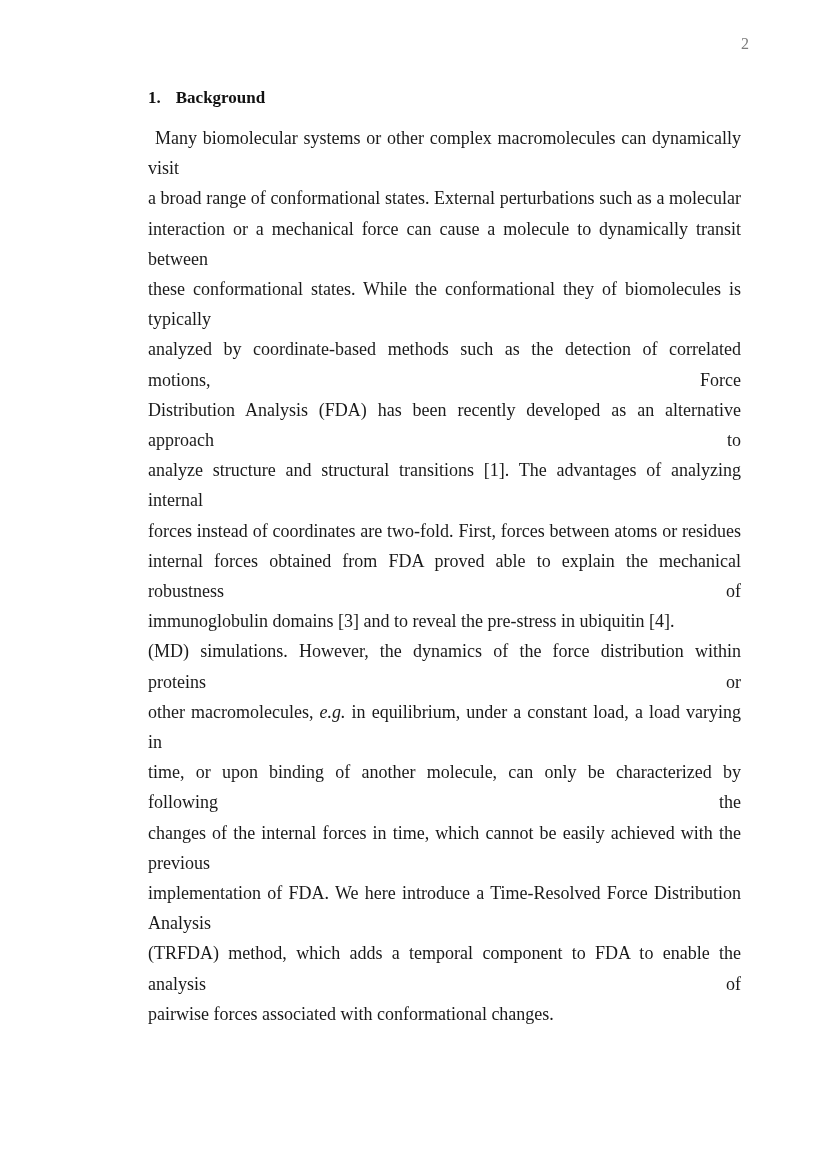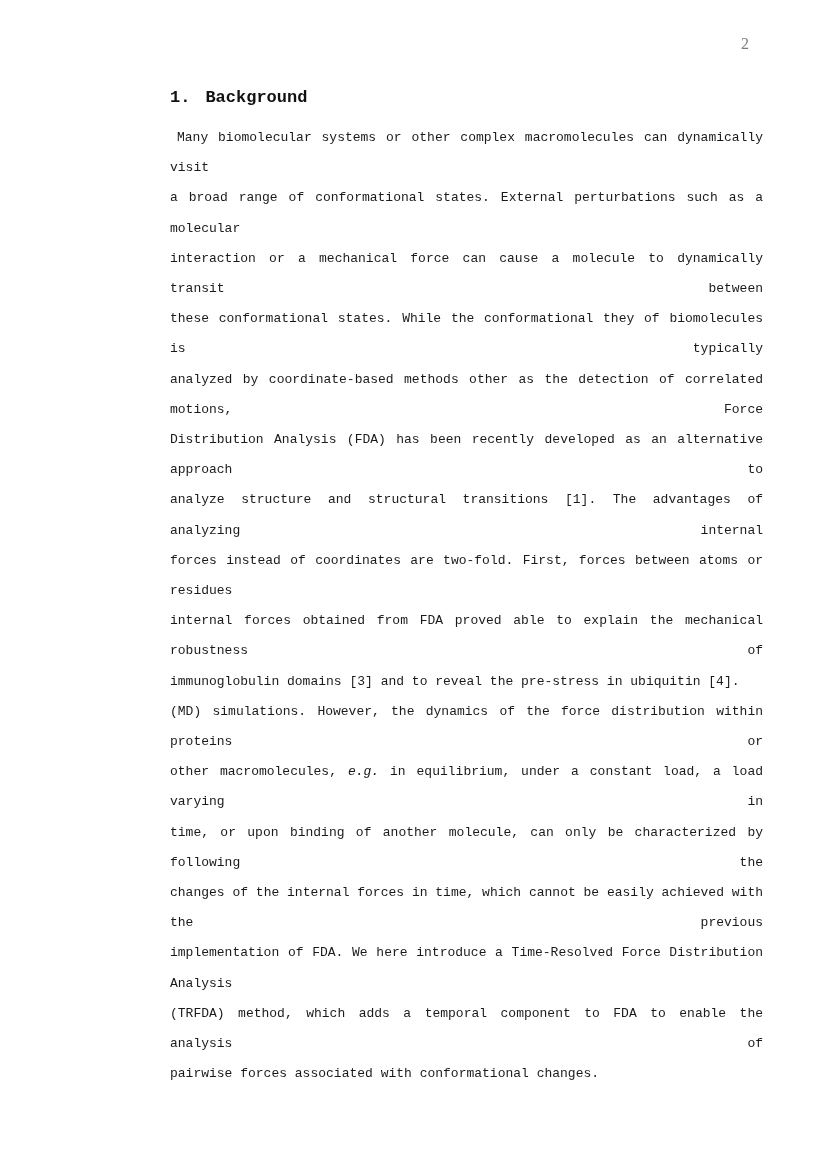--- a/index.html
+++ b/index.html
@@ -18,41 +18,40 @@
   }
   .page-number {
     position: absolute;
     top: 35px;
     right: 78px;
     font-size: 16px;
     color: #7d7d7d;
   }
   .content {
     position: absolute;
-    left: 170px;
+    left: 148px;
     top: 87px;
     width: 593px;
-    font-family: Liberation Mono, monospace;
   }
   .heading {
     font-size: 17px;
     font-weight: bold;
     margin: 0 0 14px 0;
     line-height: 22px;
     color: #111111;
   }
   .heading .sec-num {
     display: inline-block;
     margin-right: 15px;
   }
   .para {
     margin: 0;
   }
   .line {
-    font-size: 13px;
+    font-size: 18px;
     line-height: 30.2px;
     text-align: justify;
     text-align-last: justify;
     white-space: normal;
   }
   .line.last {
     text-align: right;
     text-align-last: left;
   }
   .line.indent {
@@ -72,21 +71,21 @@
     <h1 class="heading">
       <span class="sec-num">1.</span><span>Background</span>
     </h1>
 
     <div id="paragraphs">
         <div class="para">
           <div class="line indent"><span>Many biomolecular systems or other complex macromolecules can dynamically visit</span></div>
           <div class="line"><span>a broad range of conformational states. External perturbations such as a molecular</span></div>
           <div class="line"><span>interaction or a mechanical force can cause a molecule to dynamically transit between</span></div>
           <div class="line"><span>these conformational states. While the conformational they of biomolecules is typically</span></div>
-          <div class="line"><span>analyzed by coordinate-based methods other as the detection of correlated motions, Force</span></div>
+          <div class="line"><span>analyzed by coordinate-based methods such as the detection of correlated motions, Force</span></div>
           <div class="line"><span>Distribution Analysis (FDA) has been recently developed as an alternative approach to</span></div>
           <div class="line"><span>analyze structure and structural transitions [1]. The advantages of analyzing internal</span></div>
           <div class="line"><span>forces instead of coordinates are two-fold. First, forces between atoms or residues</span></div>
           <div class="line"><span>internal forces obtained from FDA proved able to explain the mechanical robustness of</span></div>
           <div class="line last"><span>immunoglobulin domains [3] and to reveal the pre-stress in ubiquitin [4].</span></div>
         </div>
         <div class="para">
           <div class="line"><span>(MD) simulations. However, the dynamics of the force distribution within proteins or</span></div>
           <div class="line"><span>other macromolecules, </span><span class="seg-italic">e.g.</span><span> in equilibrium, under a constant load, a load varying in</span></div>
           <div class="line"><span>time, or upon binding of another molecule, can only be characterized by following the</span></div>

